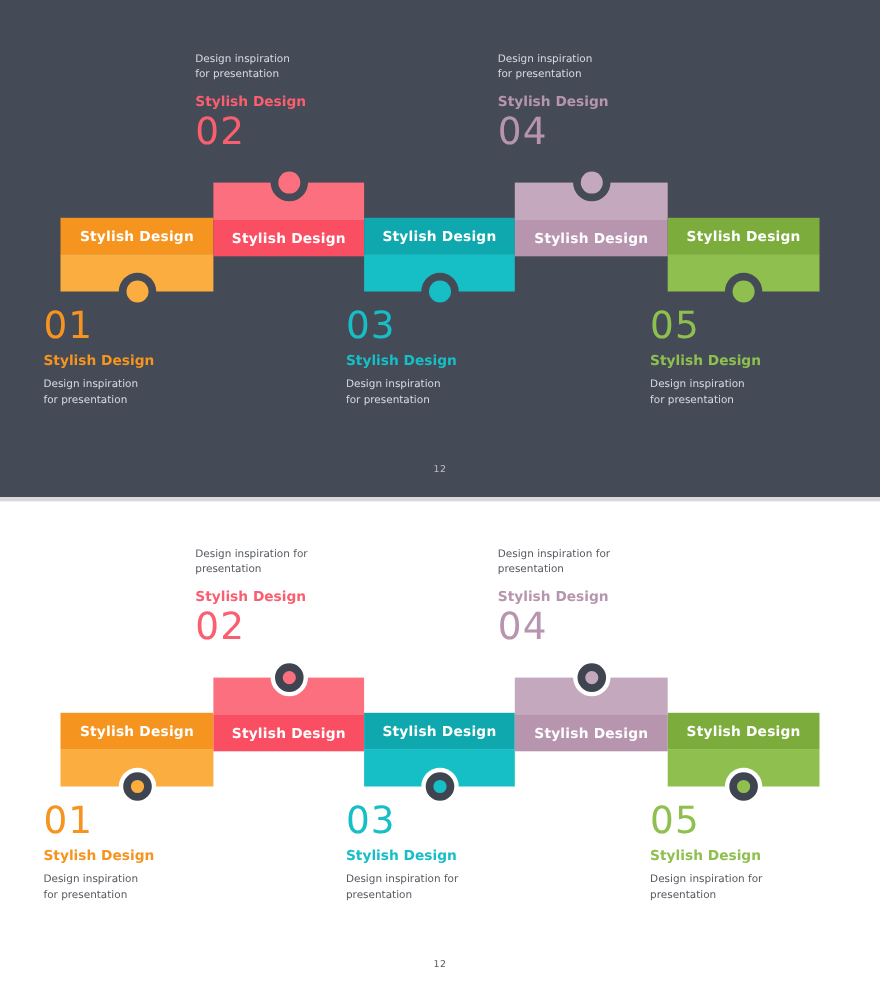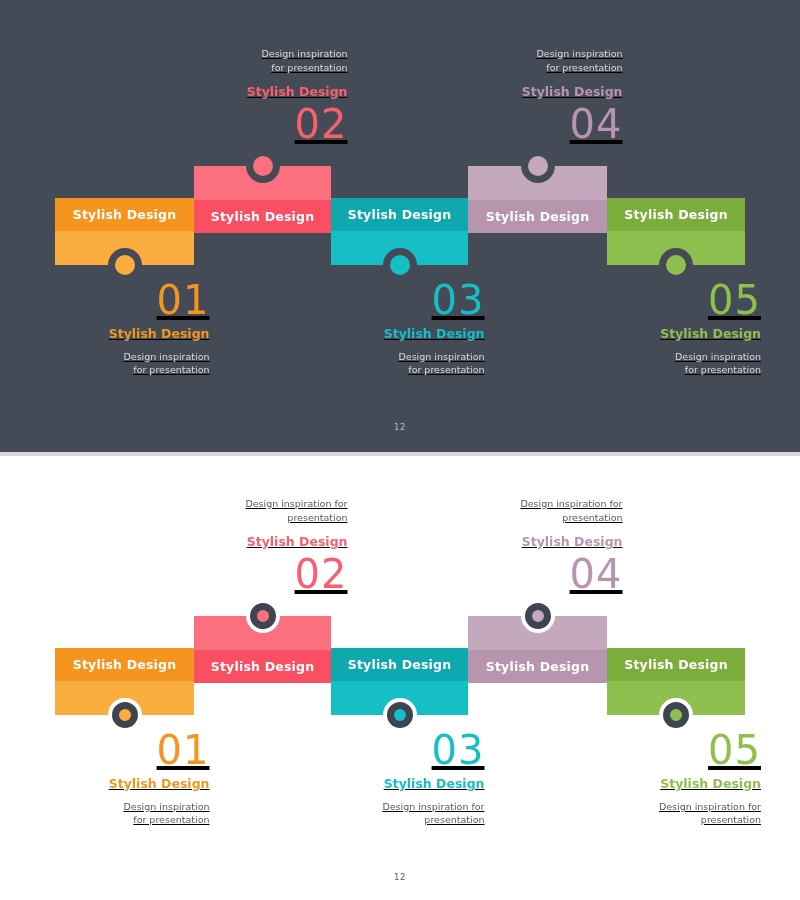--- a/index.html
+++ b/index.html
@@ -54,23 +54,23 @@
     left: 50%; top: 50%;
     transform: translate(-50%, -50%);
   }
   .dot.ring {
     width: 26px; height: 26px;
     border: 7px solid #3f4550;
     background: transparent;
   }
 
   
-  .stack { position: absolute; text-align: right; text-decoration: underline; }
+  .stack { position: absolute; text-align: left; }
   .num {
-    font-size: 40px;
+    font-size: 34px;
     font-weight: 400;
     line-height: 1.05;
     letter-spacing: 1px;
   }
   .sub {
     font-size: 12.5px;
     font-weight: 700;
     line-height: 1.4;
     margin-top: 4px;
   }

